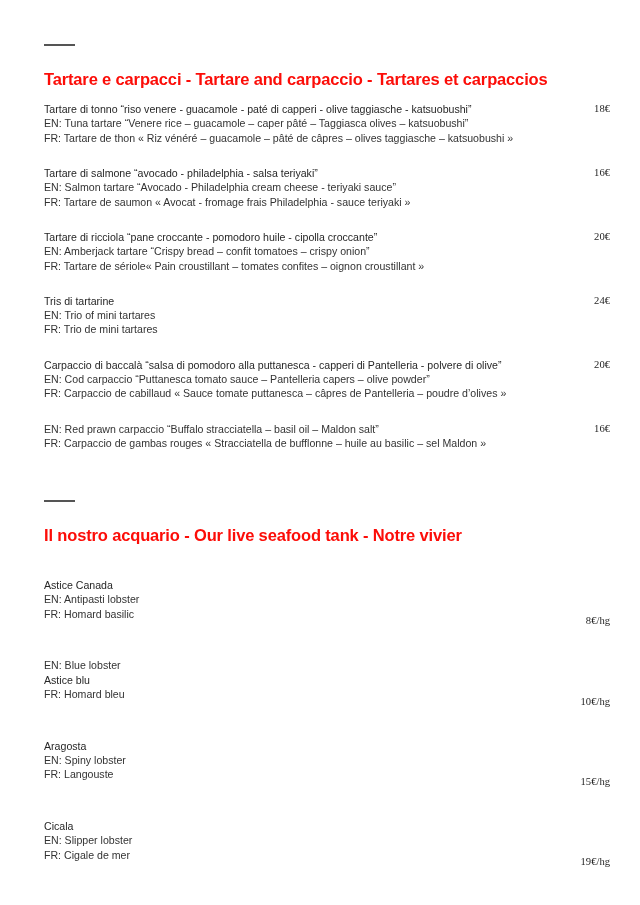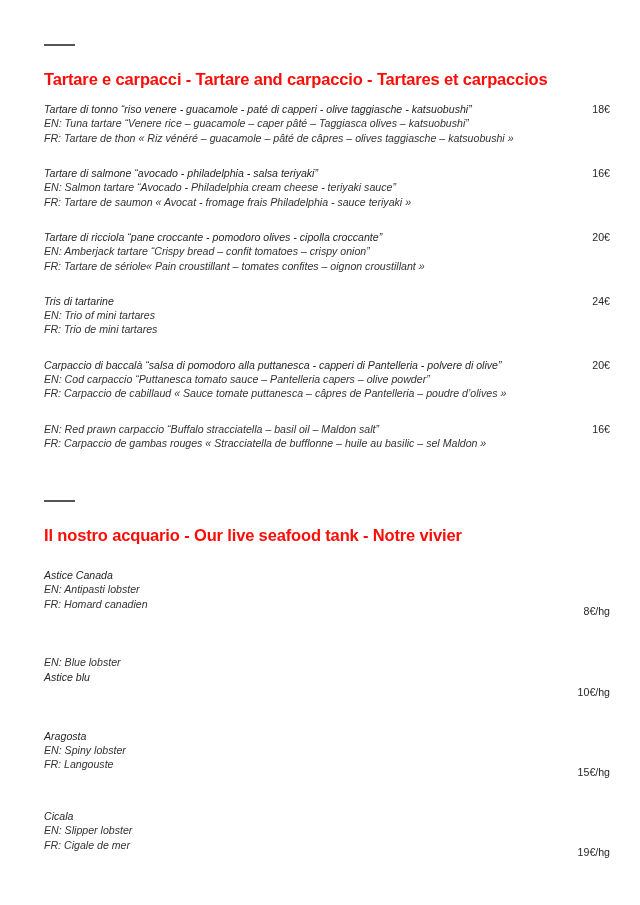--- a/index.html
+++ b/index.html
@@ -57,44 +57,44 @@
   }
   .item-lines {
     flex: 1 1 auto;
     min-width: 0;
   }
   .line {
     font-size: 10.6px;
     line-height: 14.3px;
     color: #333333;
     white-space: nowrap;
-    font-style: italic;
   }
   .line-it {
     color: #262626;
   }
   .item-price {
     flex: 0 0 auto;
     font-size: 10.6px;
     line-height: 14.3px;
     color: #262626;
     text-align: right;
     padding-left: 14px;
     white-space: nowrap;
+    font-family: Liberation Serif, serif;
   }
   
   .sec-tartare { margin-bottom: 0; }
   .sec-acquario .item { margin-bottom: 22px; align-items: center; }
   .sec-acquario .item-price { min-width: 58px; margin-top: 44px; }
   .sec-tartare .item-price { min-width: 48px; }
   .sec-acquario { margin-top: 0; }
   .spacer-acquario { height: 50px; }
   .spacer-antipasti { height: 48px; }
   .sec-antipasti .section-heading { margin-bottom: 15px; font-family: Liberation Mono, monospace; }
-  .sec-acquario .section-heading { margin-bottom: 16px; }
+  .sec-acquario .section-heading { margin-bottom: 26px; }
 </style>
 </head>
 <body>
 
 <div class="page">
 
   <div class="section sec-tartare">
     <div class="rule"></div>
     <div class="section-heading">Tartare e carpacci - Tartare and carpaccio - Tartares et carpaccios</div>
     <ul class="items">
@@ -112,21 +112,21 @@
         <div class="item-lines">
           <div class="line line-it">Tartare di salmone “avocado - philadelphia - salsa teriyaki”</div>
           <div class="line line-en">EN: Salmon tartare “Avocado - Philadelphia cream cheese - teriyaki sauce”</div>
           <div class="line line-fr">FR: Tartare de saumon « Avocat - fromage frais Philadelphia - sauce teriyaki »</div>
         </div>
         <div class="item-price">16€</div>
       </li>
 
       <li class="item">
         <div class="item-lines">
-          <div class="line line-it">Tartare di ricciola “pane croccante - pomodoro olives - cipolla croccante”</div>
+          <div class="line line-it">Tartare di ricciola “pane croccante - pomodoro huile - cipolla croccante”</div>
           <div class="line line-en">EN: Amberjack tartare “Crispy bread – confit tomatoes – crispy onion”</div>
           <div class="line line-fr">FR: Tartare de sériole« Pain croustillant – tomates confites – oignon croustillant »</div>
         </div>
         <div class="item-price">20€</div>
       </li>
 
       <li class="item">
         <div class="item-lines">
           <div class="line line-it">Tris di tartarine</div>
           <div class="line line-en">EN: Trio of mini tartares</div>
@@ -159,29 +159,30 @@
 
   <div class="section sec-acquario">
     <div class="rule"></div>
     <div class="section-heading">Il nostro acquario - Our live seafood tank - Notre vivier</div>
     <ul class="items">
 
       <li class="item">
         <div class="item-lines">
           <div class="line line-it">Astice Canada</div>
           <div class="line line-en">EN: Antipasti lobster</div>
-          <div class="line line-fr">FR: Homard canadien</div>
+          <div class="line line-fr">FR: Homard basilic</div>
         </div>
         <div class="item-price">8€/hg</div>
       </li>
 
       <li class="item">
         <div class="item-lines">
           <div class="line line-en">EN: Blue lobster</div>
           <div class="line line-it">Astice blu</div>
+          <div class="line line-fr">FR: Homard bleu</div>
         </div>
         <div class="item-price">10€/hg</div>
       </li>
 
       <li class="item">
         <div class="item-lines">
           <div class="line line-it">Aragosta</div>
           <div class="line line-en">EN: Spiny lobster</div>
           <div class="line line-fr">FR: Langouste</div>
         </div>

